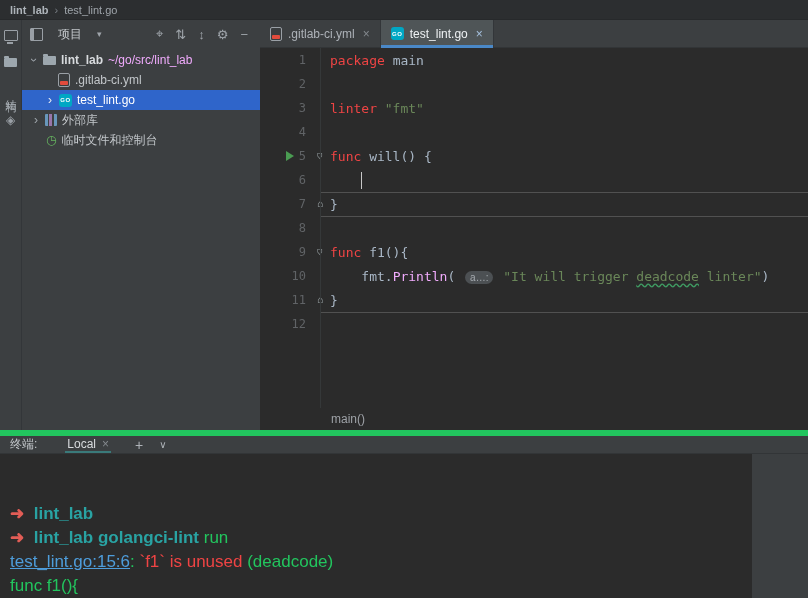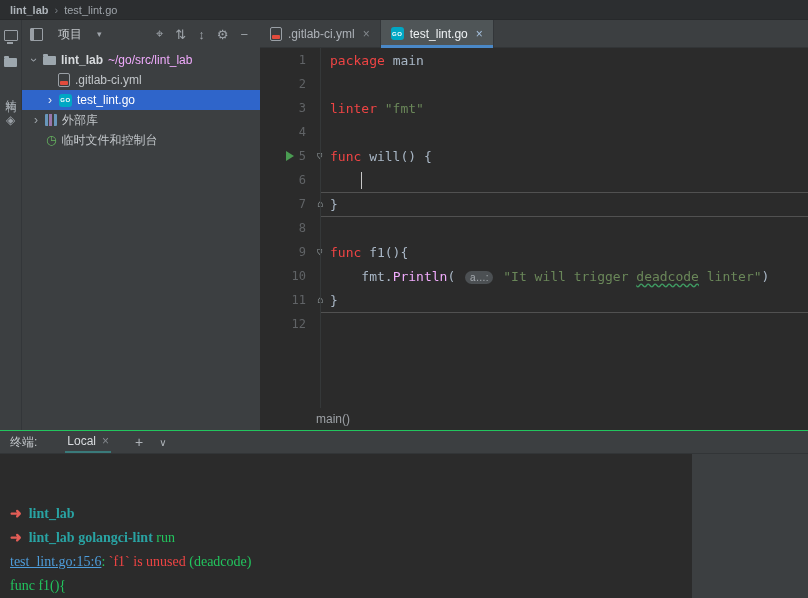--- a/index.html
+++ b/index.html
@@ -75,32 +75,32 @@
   .tk-str{color:#6a8759;}
   .tk-strw{color:#6a8759;text-decoration:underline;text-decoration-style:wavy;text-decoration-color:#3f9e63;text-underline-offset:2px;}
   .tk-txt{color:#a9b7c6;}
   .tk-fn{color:#f0abfc;}
   .tk-hint{background:#4c5053;color:#a6abb0;border-radius:8px;padding:1px 5px;font-size:10px;
     font-family:"Liberation Sans","DejaVu Sans",sans-serif;margin:0 2px;}
   .caret{display:inline-block;width:1px;height:17px;background:#c8c8c8;vertical-align:middle;}
   .method-sep{position:absolute;left:60px;right:0;height:1px;background:#515151;}
   
   .crumbbar{position:absolute;left:260px;top:408px;width:548px;height:22px;background:#2b2b2b;
-    display:flex;align-items:center;padding-left:56px;box-sizing:border-box;font-size:12px;color:#9da1a6;}
+    display:flex;align-items:center;padding-left:71px;box-sizing:border-box;font-size:12px;color:#9da1a6;}
   
   .term-header{position:absolute;left:0;top:430px;width:808px;height:24px;background:#3c3f41;
-    border-top:1px solid #22c55e;border-bottom:1px solid #323537;display:flex;align-items:center;
+    border-top:6px solid #22c55e;border-bottom:1px solid #323537;display:flex;align-items:center;
     box-sizing:border-box;padding-left:10px;font-size:12px;color:#c2c6ca;}
   .term-tab{margin-left:28px;display:flex;align-items:center;gap:6px;height:100%;
     border-bottom:2px solid #3a7a7a;box-sizing:border-box;color:#d8dbde;padding:0 2px;}
   .term-close{color:#84898e;font-size:12px;}
   .term-plus{margin-left:24px;font-size:14px;color:#aeb3b8;}
   .term-chev{margin-left:16px;font-size:10px;color:#aeb3b8;}
-  .term-body{position:absolute;left:0;top:454px;width:692px;height:144px;background:#2b2b2b;
-    font-family:Liberation Serif, serif;font-size:14px;line-height:24px;
+  .term-body{position:absolute;left:0;top:454px;width:752px;height:144px;background:#2b2b2b;
+    font-family:Liberation Sans, sans-serif;font-size:17px;line-height:24px;
     padding-left:10px;box-sizing:border-box;white-space:pre;overflow:hidden;}
   .term-row{height:24px;}
   .t-red{color:#e25d56;font-weight:bold;}
   .t-cyan{color:#29a3a3;font-weight:bold;}
   .t-plain{color:#22c55e;}
   .t-link{color:#4e9ddb;text-decoration:underline;}
   .t-err{color:#ef4444;}
 </style>
 </head>
 <body>

